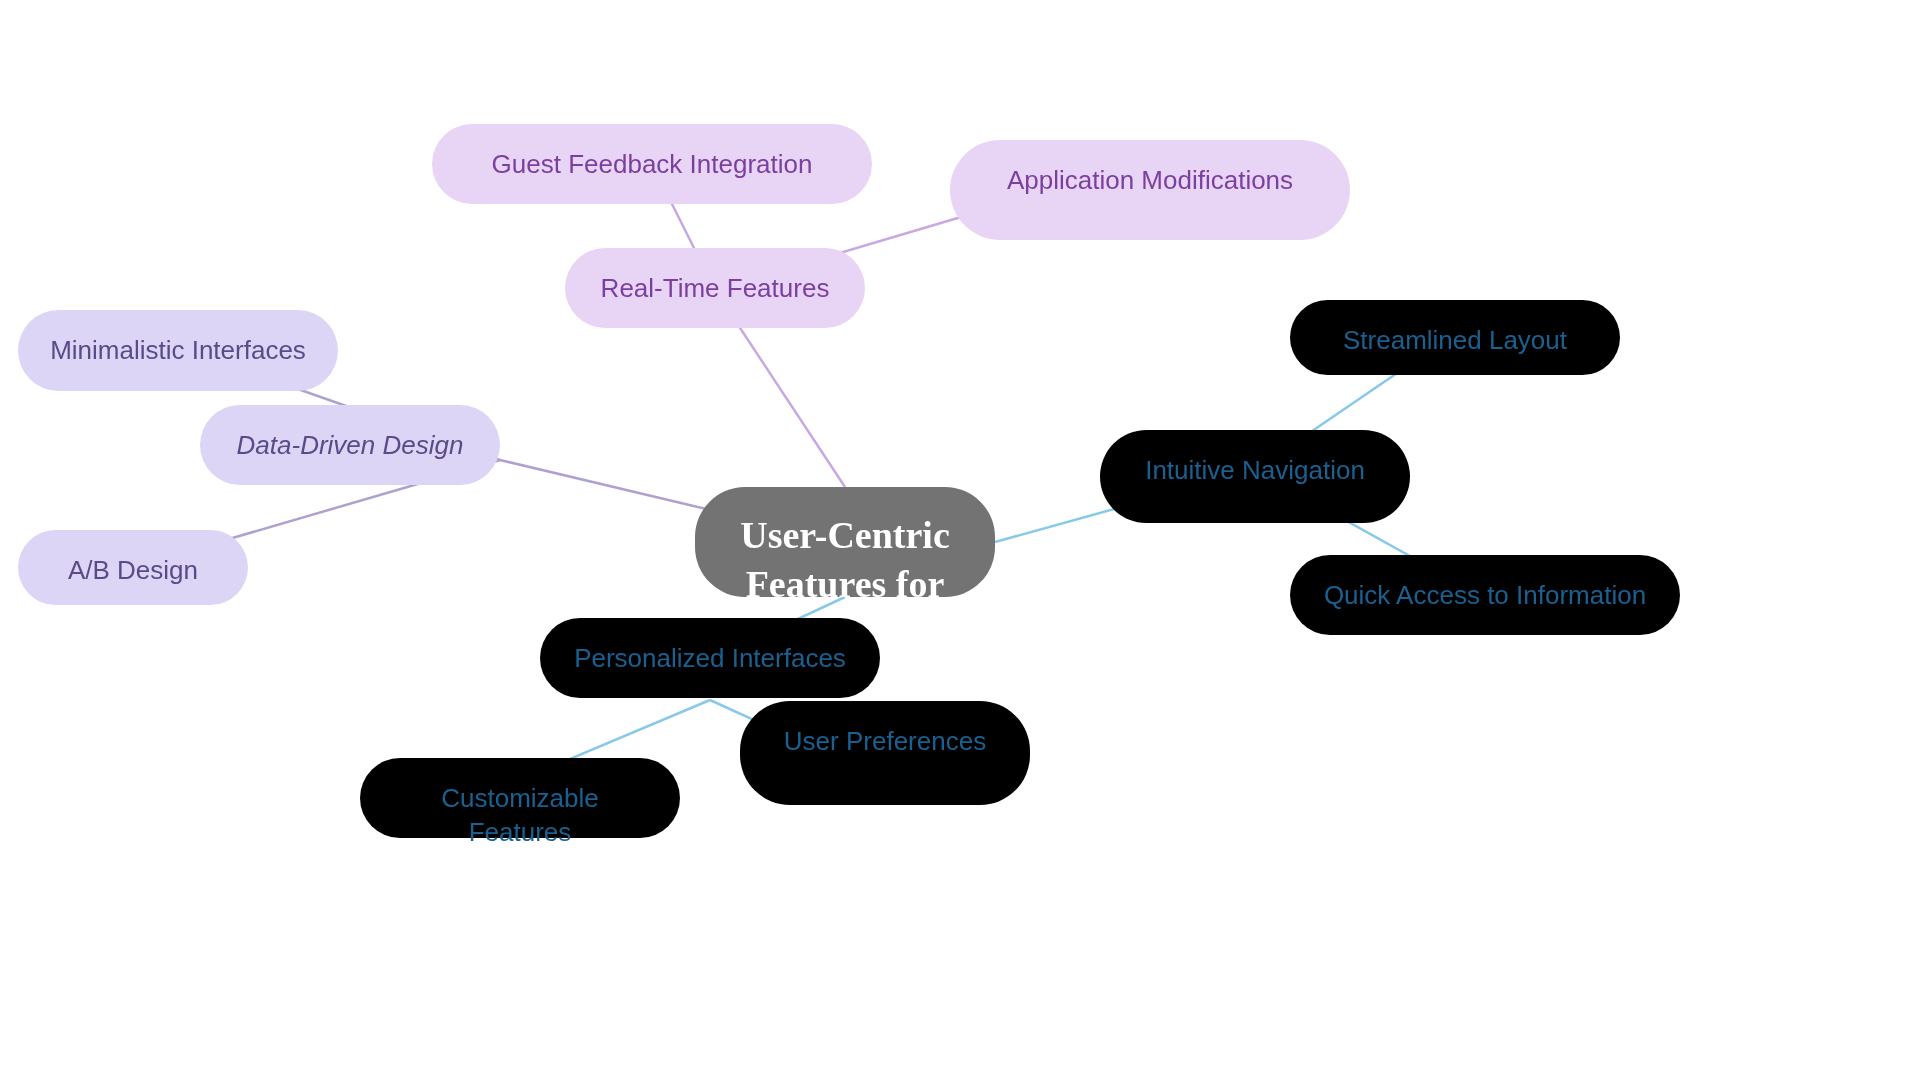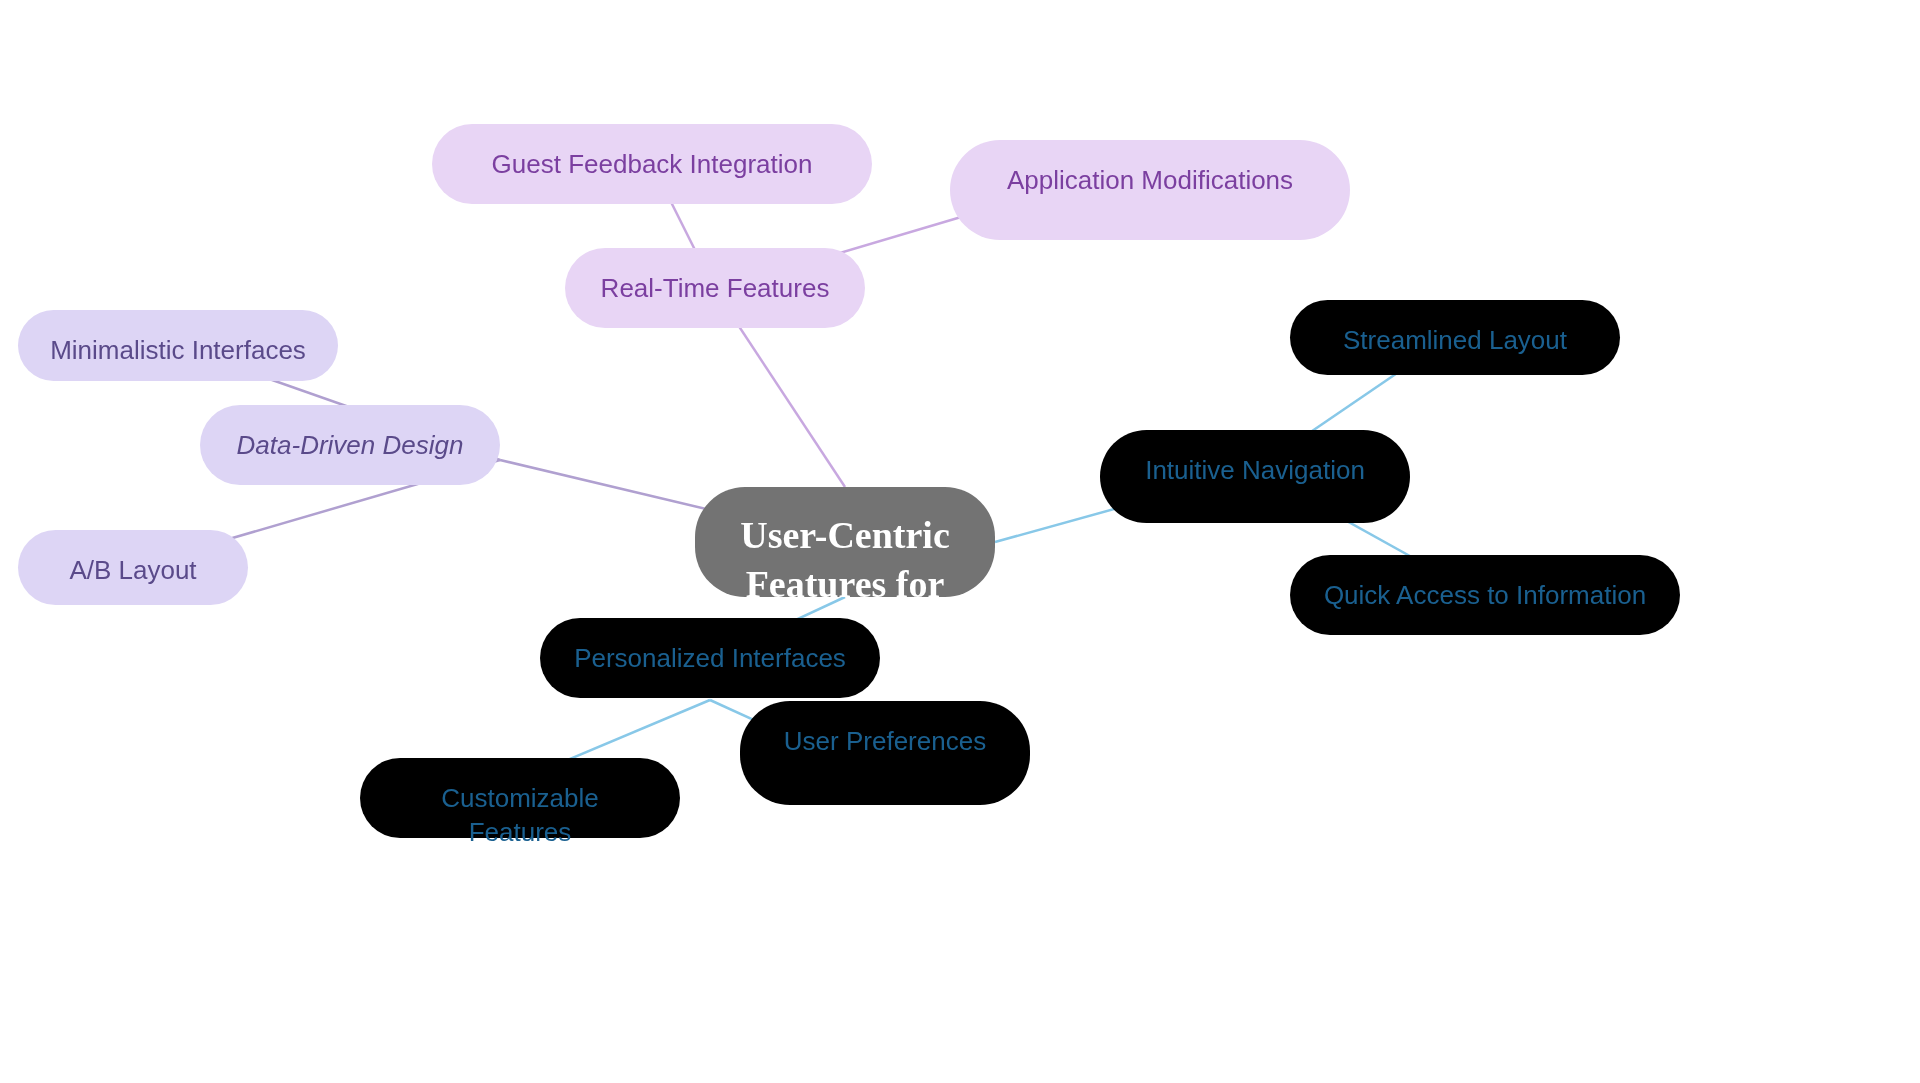--- a/index.html
+++ b/index.html
@@ -97,30 +97,30 @@
 </div>
 
 <div class="node node-purple" style="left: 950px; top: 140px; width: 400px; height: 100px;">
   <span>Application Modifications</span>
 </div>
 
 <div class="node node-purple" style="left: 565px; top: 248px; width: 300px; height: 80px;">
   <span>Real-Time Features</span>
 </div>
 
-<div class="node node-lavender" style="left: 18px; top: 310px; width: 320px; height: 71px;">
+<div class="node node-lavender" style="left: 18px; top: 310px; width: 320px; height: 81px;">
   <span>Minimalistic Interfaces</span>
 </div>
 
 <div class="node node-lavender" style="left: 200px; top: 405px; width: 300px; height: 80px; font-style: italic;">
   <span>Data-Driven Design</span>
 </div>
 
 <div class="node node-lavender" style="left: 18px; top: 530px; width: 230px; height: 75px;">
-  <span>A/B Layout</span>
+  <span>A/B Design</span>
 </div>
 
 <div class="node node-blue" style="left: 1290px; top: 300px; width: 330px; height: 75px;">
   <span>Streamlined Layout</span>
 </div>
 
 <div class="node node-blue" style="left: 1100px; top: 430px; width: 310px; height: 93px;">
   <span>Intuitive Navigation</span>
 </div>
 

